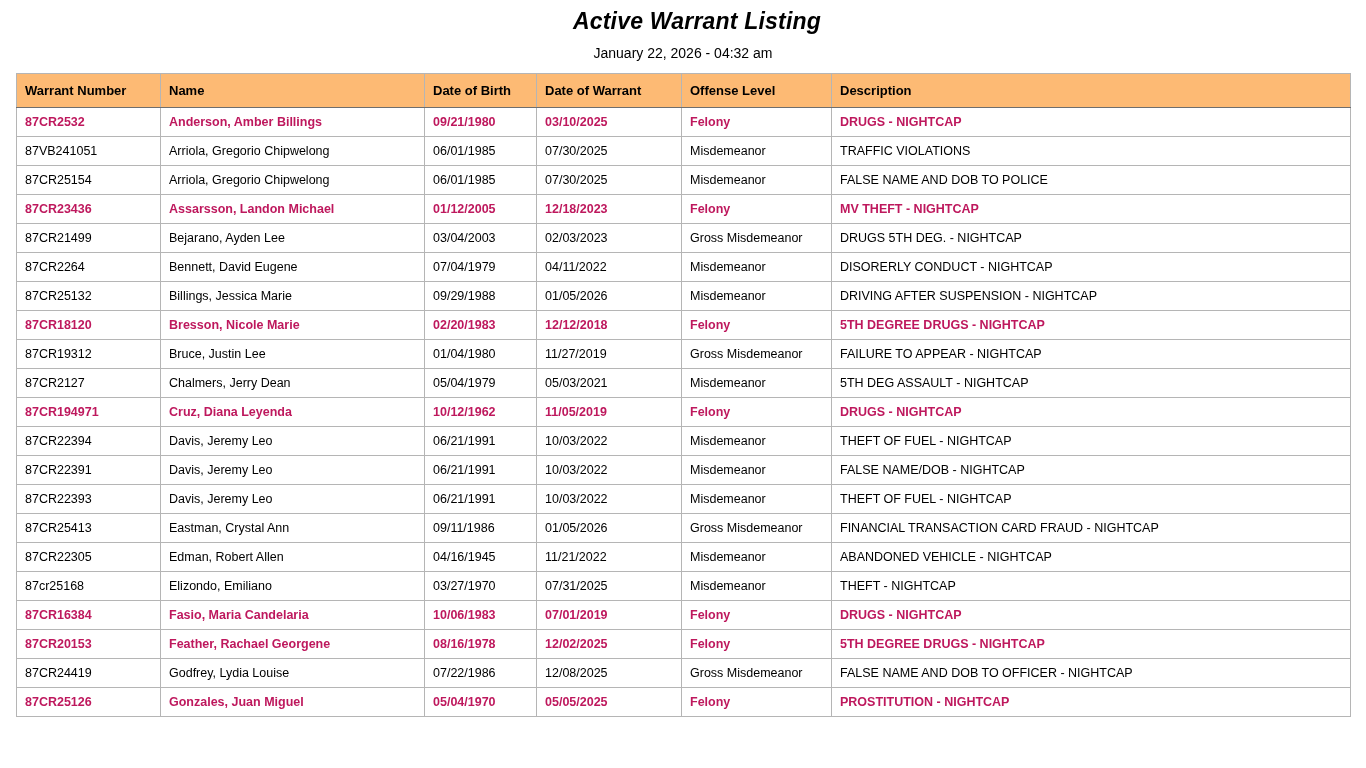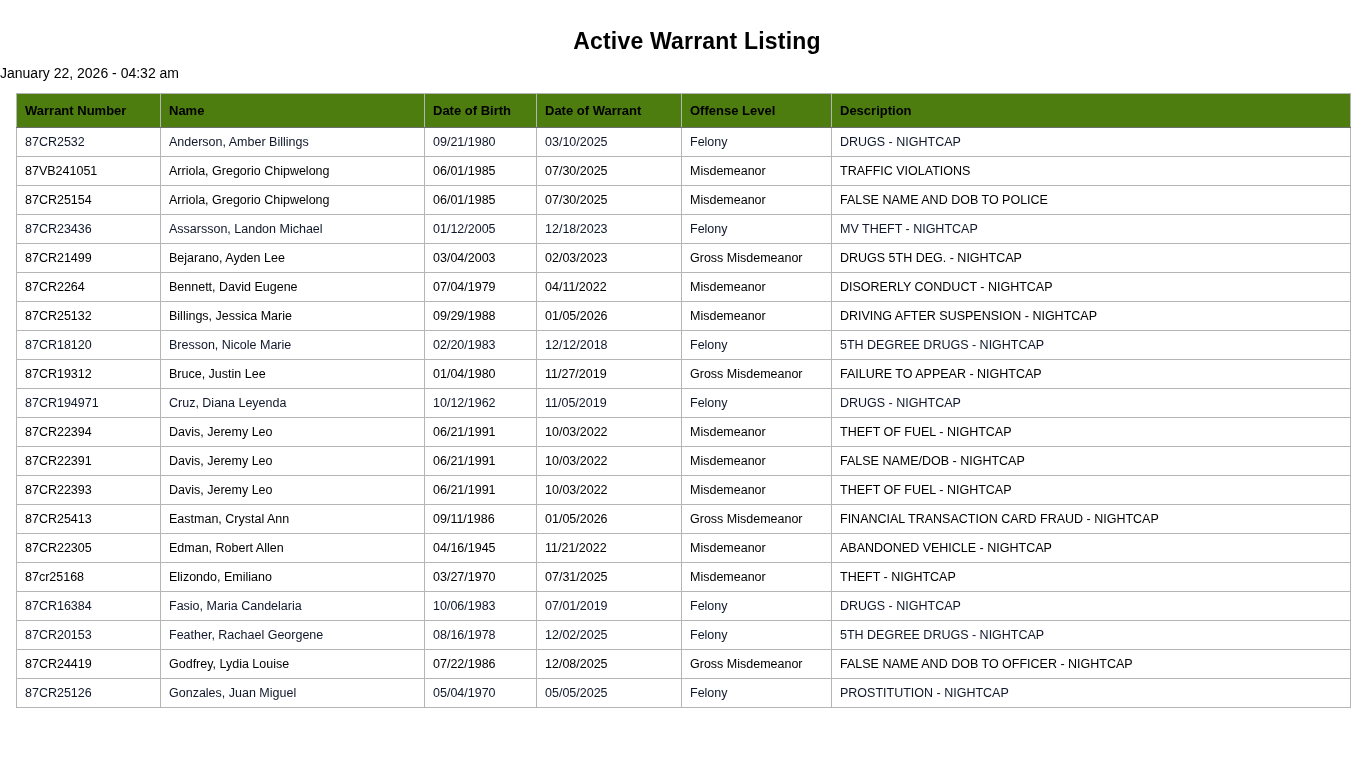--- a/index.html
+++ b/index.html
@@ -16,25 +16,27 @@
   }
   .page {
     width: 1366px;
     padding: 0;
     box-sizing: border-box;
   }
   .doc-title {
     text-align: center;
     font-size: 23px;
     font-weight: bold;
-    margin: 28px 0 0 0;
+    font-style: italic;
+    margin: 8px 0 0 0;
     letter-spacing: 0.2px;
     padding-left: 28px;
   }
   .doc-subtitle {
+    text-align: center;
     font-size: 14px;
     font-weight: normal;
     margin: 10px 0 12px 0;
     color: #000000;
   }
   .table-wrap {
     padding: 0 16px;
     box-sizing: border-box;
   }
   table.warrants {
@@ -52,28 +54,28 @@
     vertical-align: middle;
     white-space: nowrap;
     overflow: hidden;
     text-overflow: ellipsis;
   }
   table.warrants thead th {
     font-weight: bold;
     font-size: 13px;
     height: 21px;
     border-bottom: 1px solid #6e6e6e;
-    background: #4d7c0f;
+    background: #fdba74;
   }
   table.warrants tbody td {
     height: 16px;
   }
   tr.felony td {
-    color: #0f172a;
-    font-weight: normal;
+    color: #be185d;
+    font-weight: bold;
     margin-top: 38px;
   }
   
   col.c-warrant { width: 144px; }
   col.c-name    { width: 264px; }
   col.c-dob     { width: 112px; }
   col.c-dow     { width: 145px; }
   col.c-level   { width: 150px; }
   col.c-desc    { width: 519px; }
 </style>
@@ -171,20 +173,28 @@
             <td>5TH DEGREE DRUGS - NIGHTCAP</td>
           </tr>
           <tr>
             <td>87CR19312</td>
             <td>Bruce, Justin Lee</td>
             <td>01/04/1980</td>
             <td>11/27/2019</td>
             <td>Gross Misdemeanor</td>
             <td>FAILURE TO APPEAR - NIGHTCAP</td>
           </tr>
+          <tr>
+            <td>87CR2127</td>
+            <td>Chalmers, Jerry Dean</td>
+            <td>05/04/1979</td>
+            <td>05/03/2021</td>
+            <td>Misdemeanor</td>
+            <td>5TH DEG ASSAULT - NIGHTCAP</td>
+          </tr>
           <tr class="felony">
             <td>87CR194971</td>
             <td>Cruz, Diana Leyenda</td>
             <td>10/12/1962</td>
             <td>11/05/2019</td>
             <td>Felony</td>
             <td>DRUGS - NIGHTCAP</td>
           </tr>
           <tr>
             <td>87CR22394</td>

